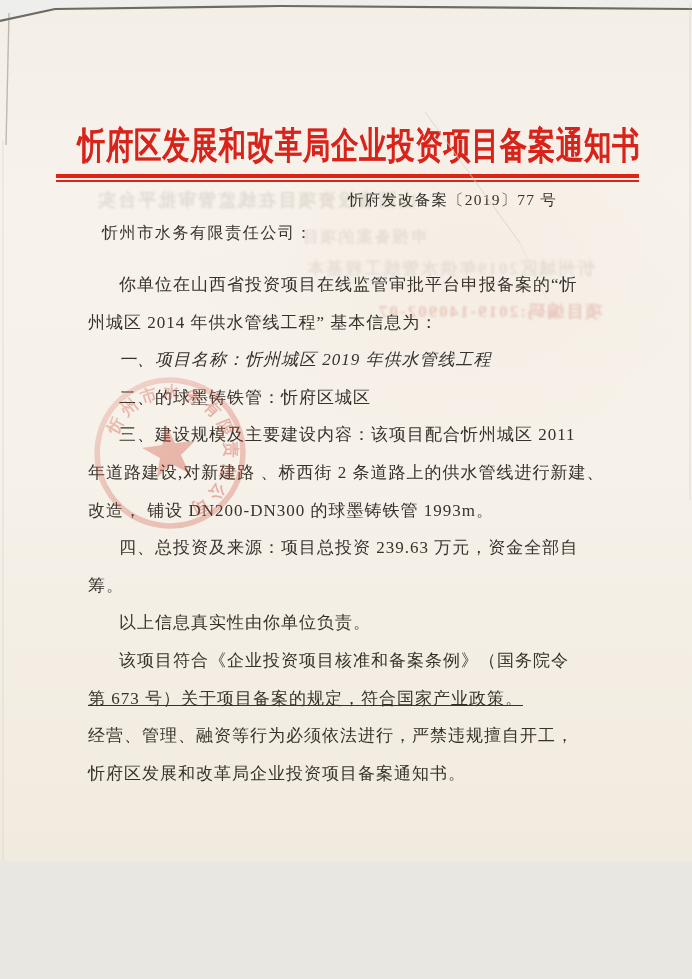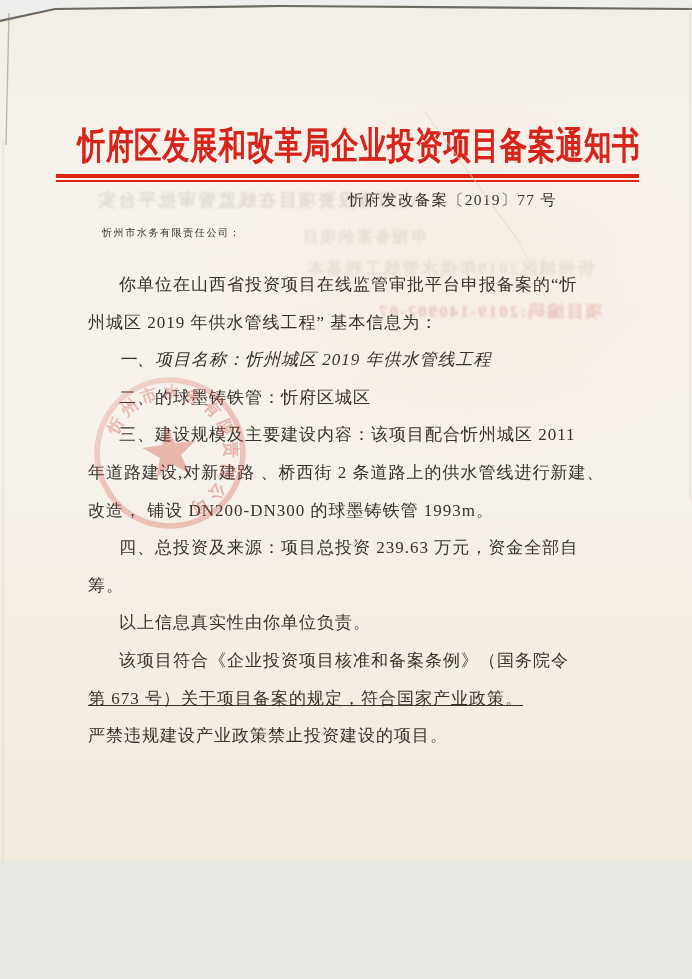--- a/index.html
+++ b/index.html
@@ -36,21 +36,21 @@
   .rule-top .b2{height:1.8px;}
   .rule-bottom .b1{height:1.8px;}
   .rule-bottom .gap{height:2.4px;}
   .rule-bottom .b2{height:4.6px;}
   .doc-number{
     position:absolute;right:135px;top:188px;height:24px;line-height:24px;
     font-size:15.5px;letter-spacing:1.2px;white-space:nowrap;
   }
   .recipient{
     position:absolute;left:102px;top:218px;height:30px;line-height:30px;
-    font-size:10px;letter-spacing:1.6px;white-space:nowrap;
+    font-size:16px;letter-spacing:1.6px;white-space:nowrap;
   }
   .body-lines{
     position:absolute;left:88px;top:266px;width:480px;
   }
   .bline{
     height:37.6px;line-height:37.6px;
     font-size:17px;letter-spacing:1px;white-space:nowrap;
   }
   .bline.ind{padding-left:31px;}
   .ghost-layer{position:absolute;inset:0;pointer-events:none;}
@@ -88,32 +88,33 @@
     <div class="bar gap"></div>
     <div class="bar b2" style="background: rgb(220, 37, 22);"></div>
   </div>
 
   <div class="doc-number" style="color: rgb(55, 51, 44);">忻府发改备案〔2019〕77 号</div>
 
   <div class="recipient" style="color: rgb(55, 51, 44);">忻州市水务有限责任公司：</div>
 
   <div class="body-lines">
       <div class="bline ind" style="color: rgb(55, 51, 44);">你单位在山西省投资项目在线监管审批平台申报备案的“忻</div>
-      <div class="bline" style="color: rgb(55, 51, 44);">州城区 2019 年供水管线工程” 基本信息为：</div>
+      <div class="bline" style="color: rgb(55, 51, 44);">州城区 2014 年供水管线工程” 基本信息为：</div>
       <div class="bline ind" style="color: rgb(55, 51, 44); font-style: italic;">一、项目名称：忻州城区 2019 年供水管线工程</div>
       <div class="bline ind" style="color: rgb(55, 51, 44);">二、的球墨铸铁管：忻府区城区</div>
       <div class="bline ind" style="color: rgb(55, 51, 44);">三、建设规模及主要建设内容：该项目配合忻州城区 2011</div>
       <div class="bline" style="color: rgb(55, 51, 44);">年道路建设,对新建路 、桥西街 2 条道路上的供水管线进行新建、</div>
       <div class="bline" style="color: rgb(55, 51, 44);">改造， 铺设 DN200-DN300 的球墨铸铁管 1993m。</div>
       <div class="bline ind" style="color: rgb(55, 51, 44);">四、总投资及来源：项目总投资 239.63 万元，资金全部自</div>
       <div class="bline" style="color: rgb(55, 51, 44);">筹。</div>
       <div class="bline ind" style="color: rgb(55, 51, 44);">以上信息真实性由你单位负责。</div>
       <div class="bline ind" style="color: rgb(55, 51, 44);">该项目符合《企业投资项目核准和备案条例》（国务院令</div>
       <div class="bline" style="color: rgb(55, 51, 44); text-decoration: underline;">第 673 号）关于项目备案的规定，符合国家产业政策。</div>
-      <div class="bline" style="color: rgb(55, 51, 44);">严禁违规建设产业政策禁止投资建设的项目。</div>
+      <div class="bline" style="color: rgb(55, 51, 44);">经营、管理、融资等行为必须依法进行，严禁违规擅自开工，</div>
+      <div class="bline" style="color: rgb(55, 51, 44);">忻府区发展和改革局企业投资项目备案通知书。</div>
     </div>
 
   <svg class="seal" viewBox="0 0 170 170" xmlns="http://www.w3.org/2000/svg">
     <defs>
       <radialGradient id="sealFade" cx="42%" cy="58%" r="70%">
         <stop offset="0%" stop-color="#ffffff" stop-opacity="1"></stop>
         <stop offset="62%" stop-color="#ffffff" stop-opacity="0.85"></stop>
         <stop offset="100%" stop-color="#ffffff" stop-opacity="0.25"></stop>
       </radialGradient>
       <mask id="sealMask">

